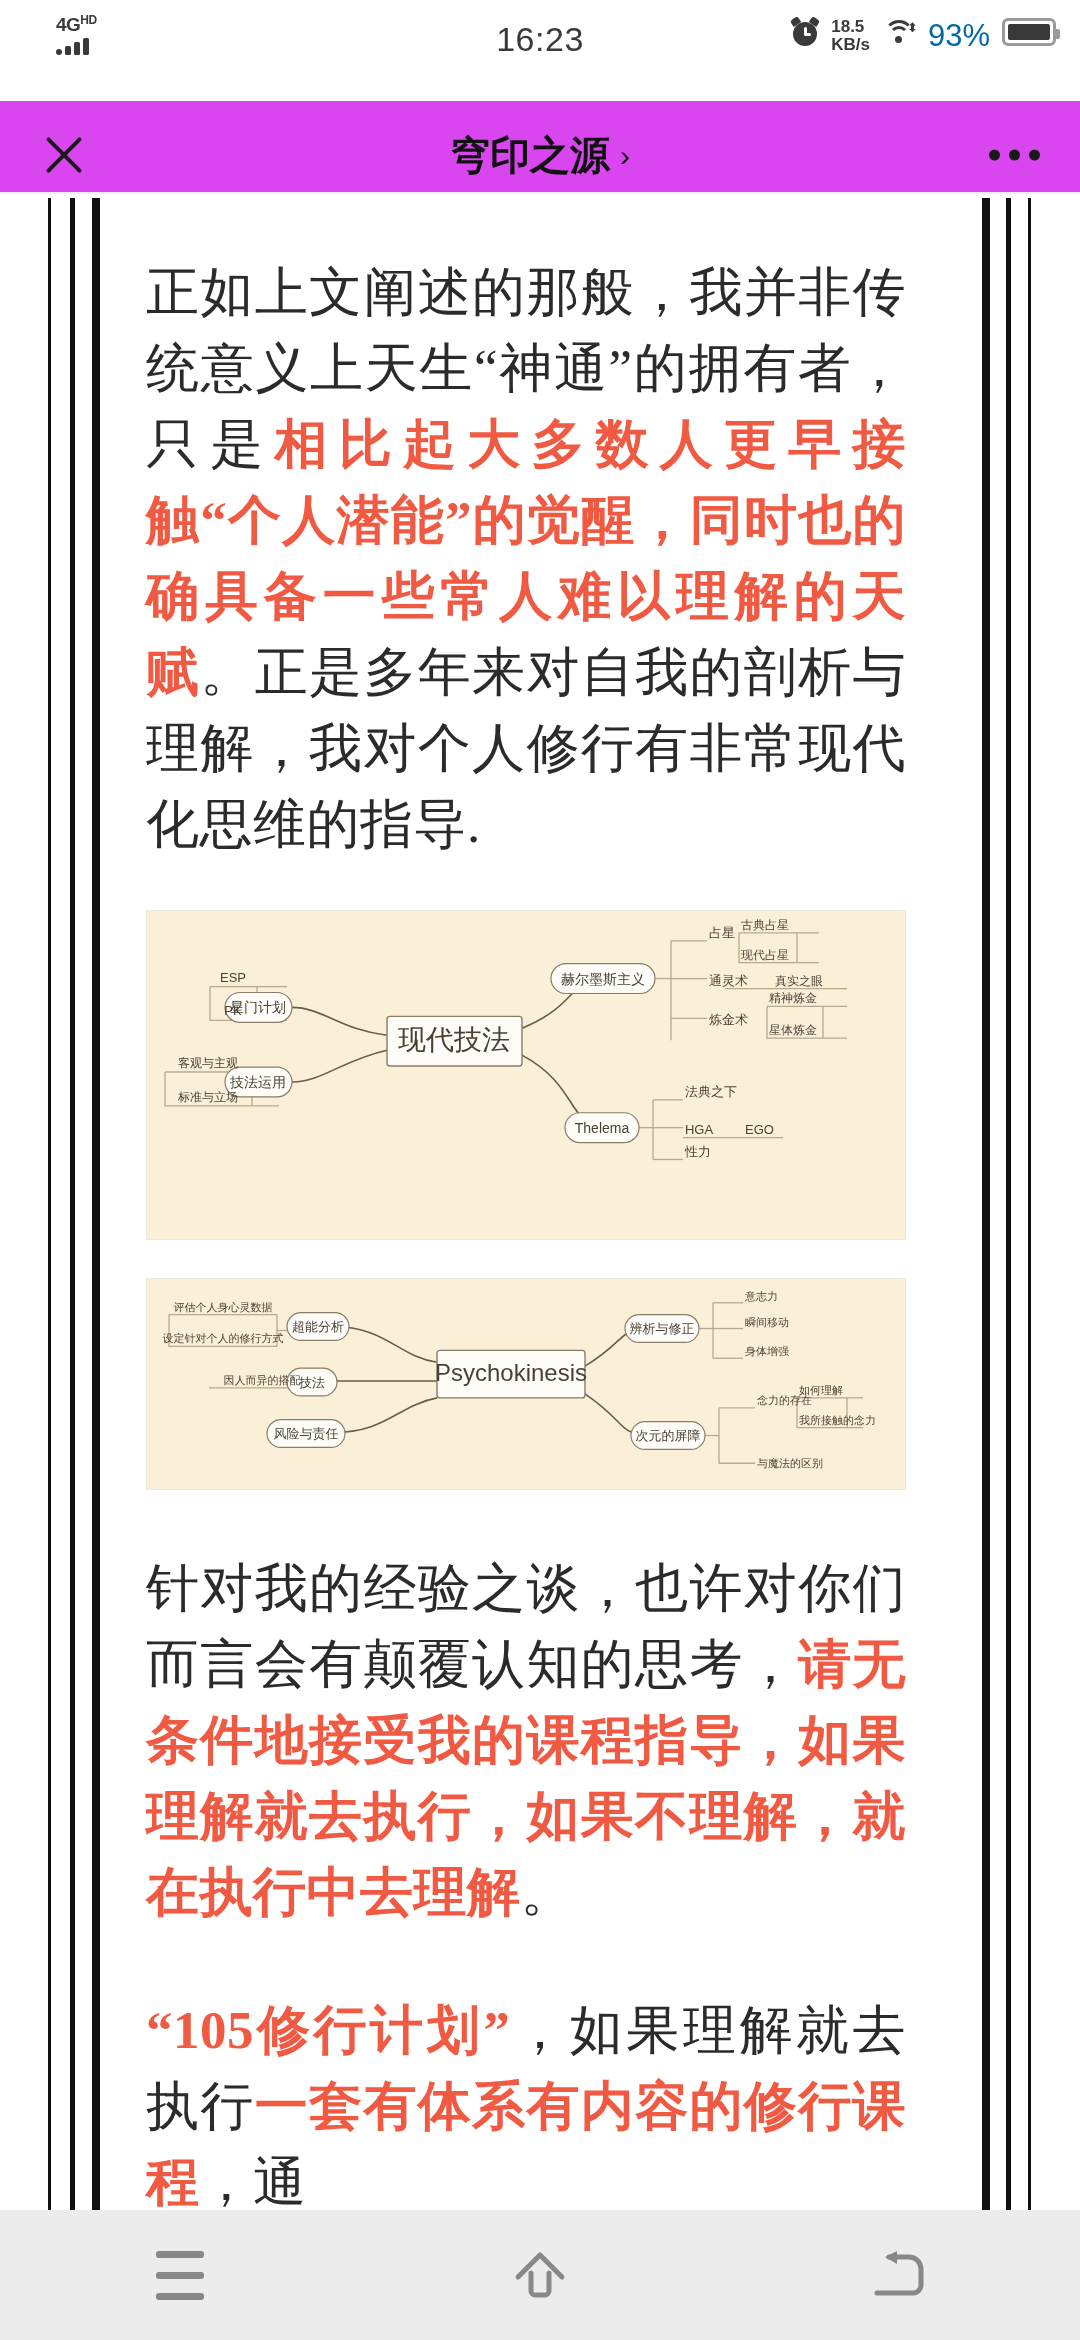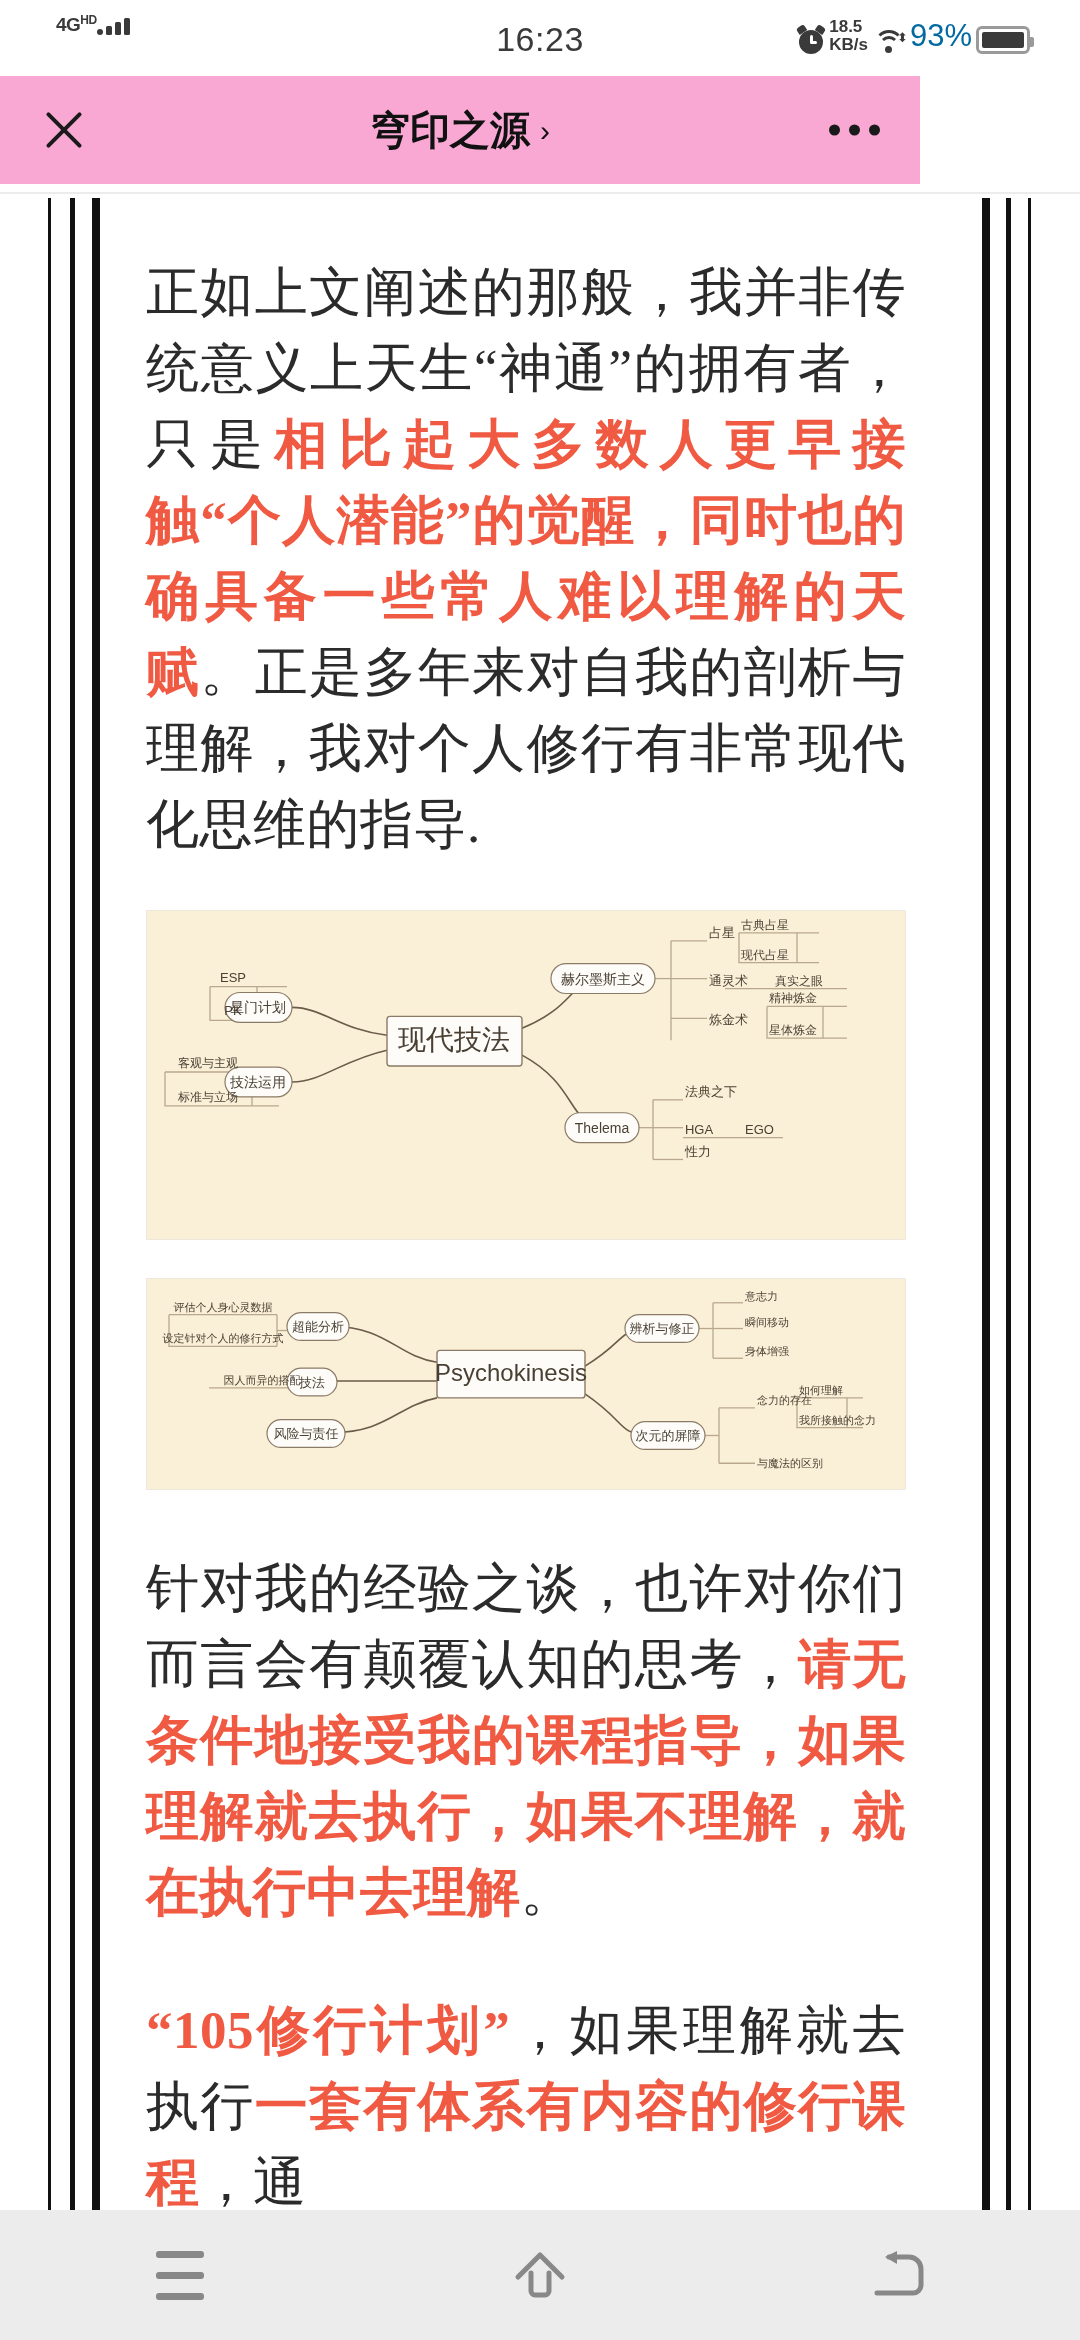--- a/index.html
+++ b/index.html
@@ -9,35 +9,35 @@
     font-family:"Liberation Sans","DejaVu Sans",sans-serif;
     overflow:hidden;
   }
   .phone { position:relative; width:1080px; height:2340px; background:#fff; }
 
   
   .statusbar {
     position:absolute; left:0; top:0; width:1080px; height:84px;
     display:flex; align-items:center; color:#3a3a3a;
   }
-  .sb-left { position:absolute; left:56px; top:14px; display:flex; flex-direction:row; align-items:flex-start; }
+  .sb-left { position:absolute; left:56px; top:14px; display:flex; flex-direction:column; align-items:flex-start; }
   .net-label { font-size:19px; font-weight:bold; letter-spacing:-.5px; line-height:1; }
   .net-label sup { font-size:12px; vertical-align:super; }
   .bars { display:flex; align-items:flex-end; gap:3px; margin-top:3px; height:18px; }
   .bars i { display:block; width:6px; background:#3a3a3a; border-radius:1.5px; }
   .bars i:nth-child(1){height:6px;border-radius:50%;}
   .bars i:nth-child(2){height:9px;}
   .bars i:nth-child(3){height:13px;}
   .bars i:nth-child(4){height:17px;}
 
   .sb-clock {
     position:absolute; left:0; right:0; top:20px; text-align:center;
     font-size:34px; font-weight:500; color:#3a3a3a; letter-spacing:.5px;
   }
-  .sb-right { position:absolute; right:50px; top:18px; display:flex; align-items:flex-end; gap:4px; }
+  .sb-right { position:absolute; right:24px; top:18px; display:flex; align-items:flex-start; gap:12px; }
   .alarm-ico { width:28px; height:28px; position:relative; }
   .alarm-ico .body { position:absolute; left:2px; top:4px; width:24px; height:24px; border-radius:50%; background:#3a3a3a; }
   .alarm-ico .body::after{ content:""; position:absolute; left:11px; top:5px; width:2.5px; height:8px; background:#fff; border-radius:2px;}
   .alarm-ico .body::before{ content:""; position:absolute; left:11px; top:11px; width:7px; height:2.5px; background:#fff; border-radius:2px;}
   .alarm-ico .bell-l,.alarm-ico .bell-r{ position:absolute; top:0; width:9px; height:7px; background:#3a3a3a; }
   .alarm-ico .bell-l{ left:0; transform:rotate(-34deg); border-radius:3px 3px 0 0;}
   .alarm-ico .bell-r{ right:0; transform:rotate(34deg); border-radius:3px 3px 0 0;}
   .netspeed { font-size:17px; line-height:18px; font-weight:600; text-align:left; color:#3a3a3a; }
   .wifi-ico { width:34px; height:26px; position:relative; }
   .wifi-ico .arc { position:absolute; left:50%; border:3.5px solid #3a3a3a; border-bottom-color:transparent;
@@ -45,21 +45,21 @@
   .wifi-ico .a1 { width:30px; height:30px; top:2px; }
   .wifi-ico .a2 { width:20px; height:20px; top:8px; }
   .wifi-ico .dot { position:absolute; left:50%; top:18px; margin-left:-3.5px; width:7px; height:7px; background:#3a3a3a; border-radius:50%; }
   .wifi-ico .ud { position:absolute; right:-2px; top:5px; font-size:13px; line-height:9px; color:#3a3a3a; }
   .batt-pct { font-size:31px; font-weight:500; color:#0369a1; }
   .batt { width:54px; height:28px; border:3px solid #9a9a9a; border-radius:6px; position:relative; padding:3px; }
   .batt .fill { height:100%; background:#3a3a3a; border-radius:2px; }
   .batt::after { content:""; position:absolute; right:-7px; top:8px; width:4px; height:10px; background:#9a9a9a; border-radius:0 2px 2px 0; }
 
   
-  .navbar { position:absolute; left:0; top:76px; width:920px; height:108px; background:#f9a8d4; }
+  .navbar { position:absolute; left:0; top:101px; width:1080px; height:108px; background:#d946ef; }
   .nav-close { position:absolute; left:36px; top:50%; transform:translateY(-50%); width:56px; height:56px; cursor:pointer; }
   .nav-close span { position:absolute; left:4px; top:26px; width:48px; height:4px; background:#1a1a1a; border-radius:2px; }
   .nav-close span:first-child { transform:rotate(45deg); }
   .nav-close span:last-child { transform:rotate(-45deg); }
   .nav-title {
     position:absolute; left:0; right:0; top:50%; transform:translateY(-50%);
     text-align:center; font-size:40px; font-weight:700; color:#111;
     display:flex; align-items:center; justify-content:center; gap:10px;
   }
   .nav-title .chev { font-size:30px; font-weight:400; color:#111; }

